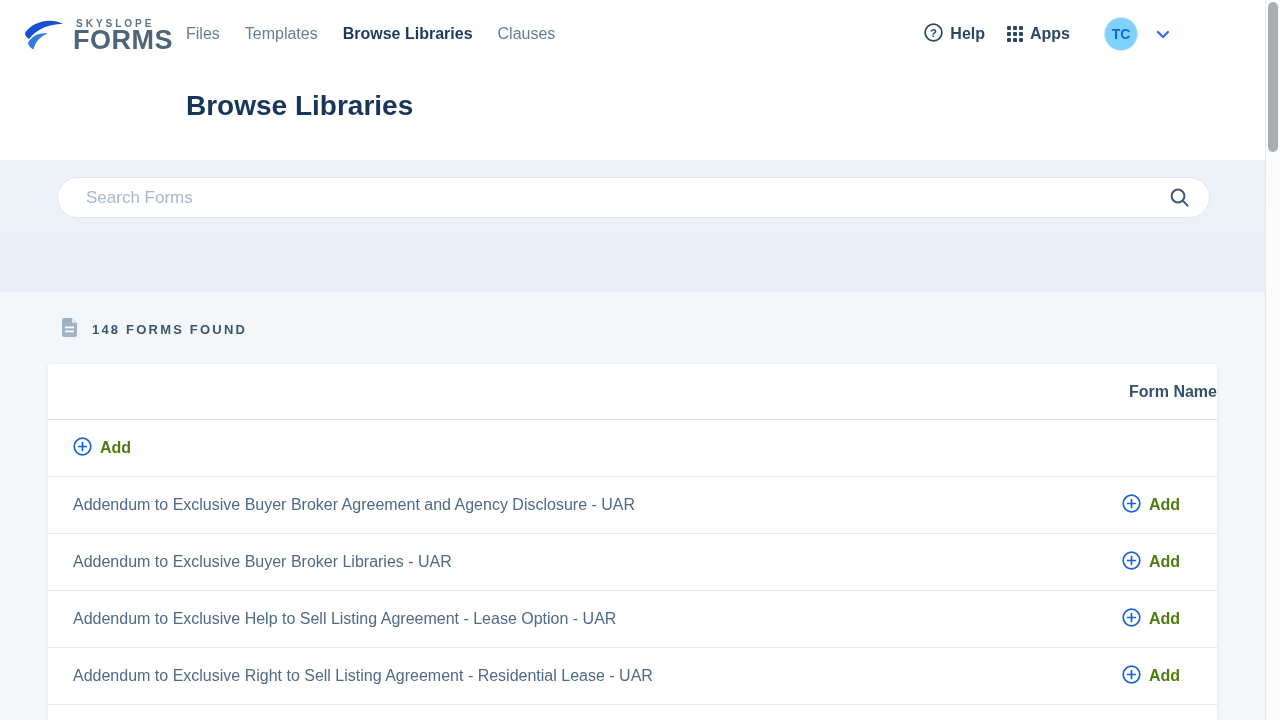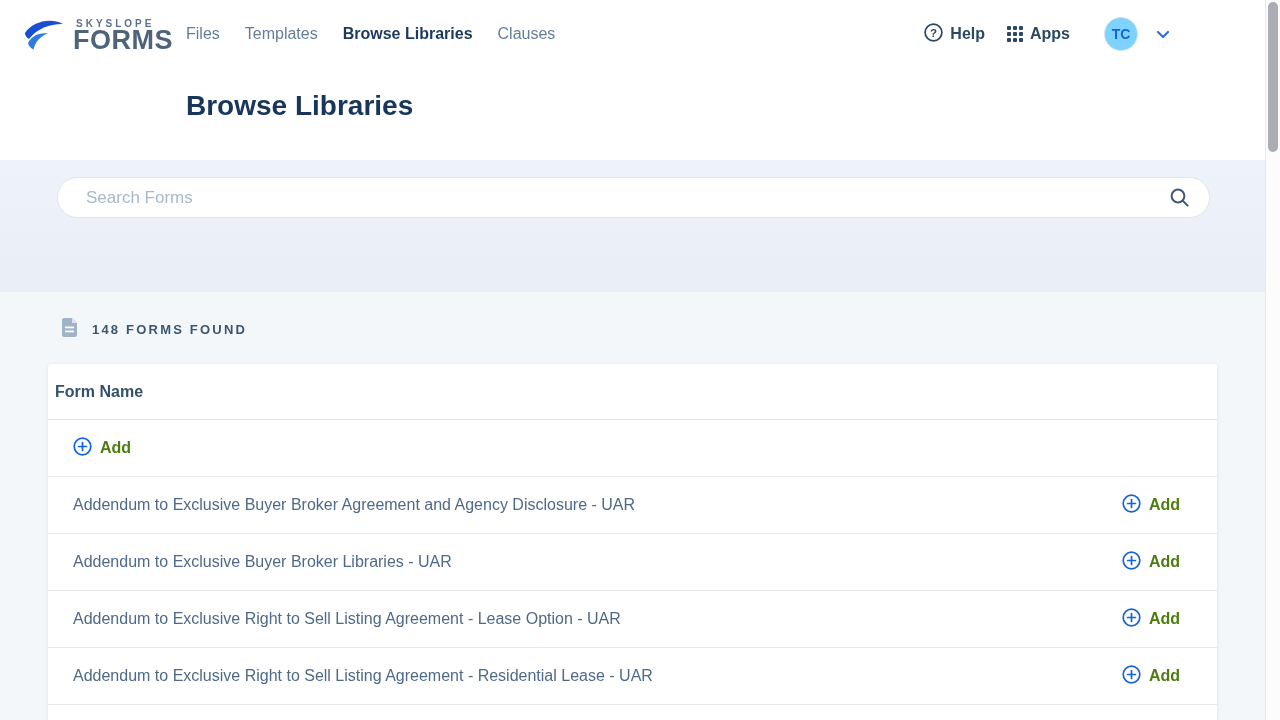--- a/index.html
+++ b/index.html
@@ -56,21 +56,21 @@
                 border-right:5px solid transparent; border-top:6px solid #7d90a5; cursor:pointer; }
 
   
   .results-section { position:absolute; left:0; top:292px; width:1265px; height:428px; background:#f4f7fa; }
   .found-row { position:absolute; left:61px; top:25px; display:flex; align-items:center; }
   .found-text { margin-left:14px; font-size:13px; font-weight:bold; letter-spacing:2.2px; color:#3a566f; }
 
   .card { position:absolute; left:48px; top:72px; width:1169px; height:380px; background:#ffffff;
           border-radius:3px; box-shadow:0 1px 4px rgba(20,40,80,0.10); }
   .card-head { height:56px; border-bottom:1px solid #e2e2e2; display:flex; align-items:center;
-               padding-left:7px; font-size:16px; font-weight:bold; color:#33506c; }
+               padding-left:7px; font-size:16px; font-weight:bold; color:#33506c;justify-content:flex-end; }
   .form-row { height:57px; border-bottom:1px solid #e8e8e8; display:flex; align-items:center;
               padding:0 37px 0 25px; }
   .row-name { flex:1; font-size:16px; color:#4e6a88; padding-right:20px; }
   .add-btn { display:flex; align-items:center; gap:8px; background:none; border:none; cursor:pointer;
              font-family:Liberation Sans, sans-serif; font-size:16px; font-weight:bold; color:#4d7c0f; }
 </style>
 </head>
 <body>
 
 <div class="header">
@@ -198,21 +198,21 @@
           <svg width="19" height="19" viewBox="0 0 19 19">
             <circle cx="9.5" cy="9.5" r="8.3" fill="none" stroke="#1565d8" stroke-width="1.7"></circle>
             <line x1="9.5" y1="5.6" x2="9.5" y2="13.4" stroke="#1565d8" stroke-width="1.7" stroke-linecap="round"></line>
             <line x1="5.6" y1="9.5" x2="13.4" y2="9.5" stroke="#1565d8" stroke-width="1.7" stroke-linecap="round"></line>
           </svg>
         </span>
         <span class="add-label">Add</span>
       </button>
     </div>
         <div class="form-row">
-      <span class="row-name">Addendum to Exclusive Right to Sell Listing Agreement - Lease Option - UAR</span>
+      <span class="row-name">Addendum to Exclusive Help to Sell Listing Agreement - Lease Option - UAR</span>
       <button class="add-btn">
         <span>
           <svg width="19" height="19" viewBox="0 0 19 19">
             <circle cx="9.5" cy="9.5" r="8.3" fill="none" stroke="#1565d8" stroke-width="1.7"></circle>
             <line x1="9.5" y1="5.6" x2="9.5" y2="13.4" stroke="#1565d8" stroke-width="1.7" stroke-linecap="round"></line>
             <line x1="5.6" y1="9.5" x2="13.4" y2="9.5" stroke="#1565d8" stroke-width="1.7" stroke-linecap="round"></line>
           </svg>
         </span>
         <span class="add-label">Add</span>
       </button>

